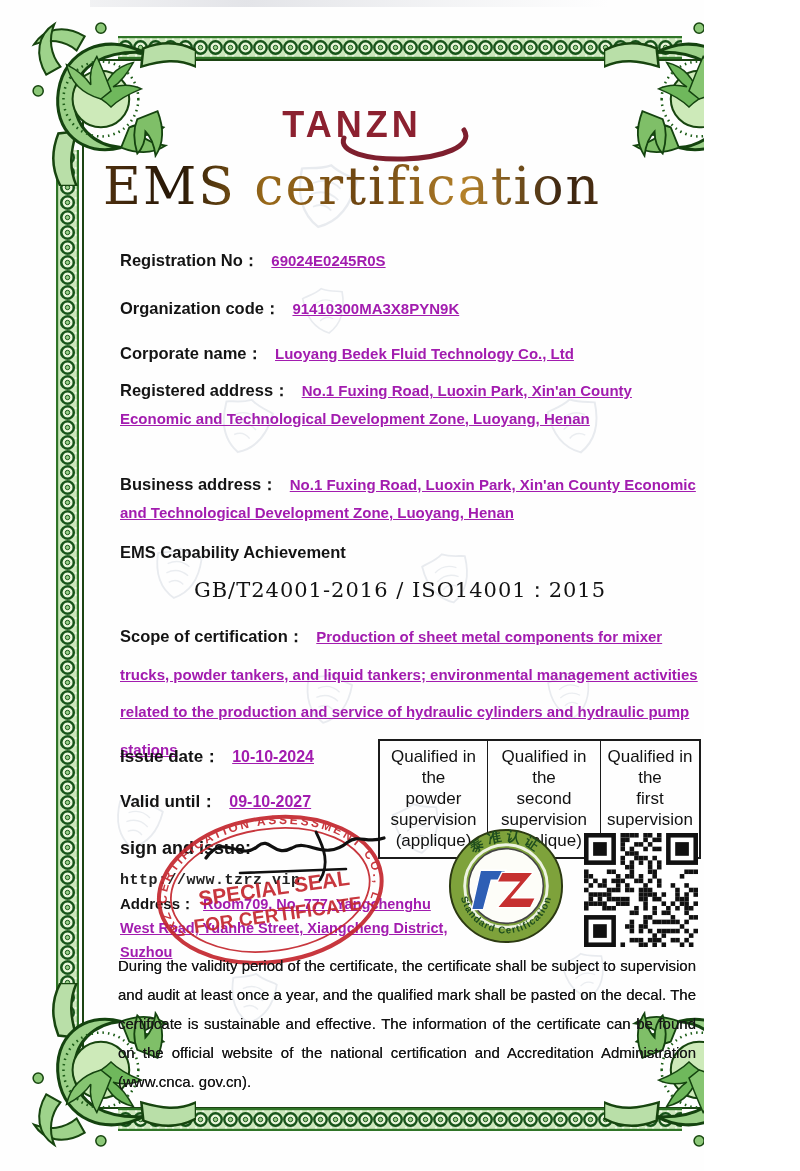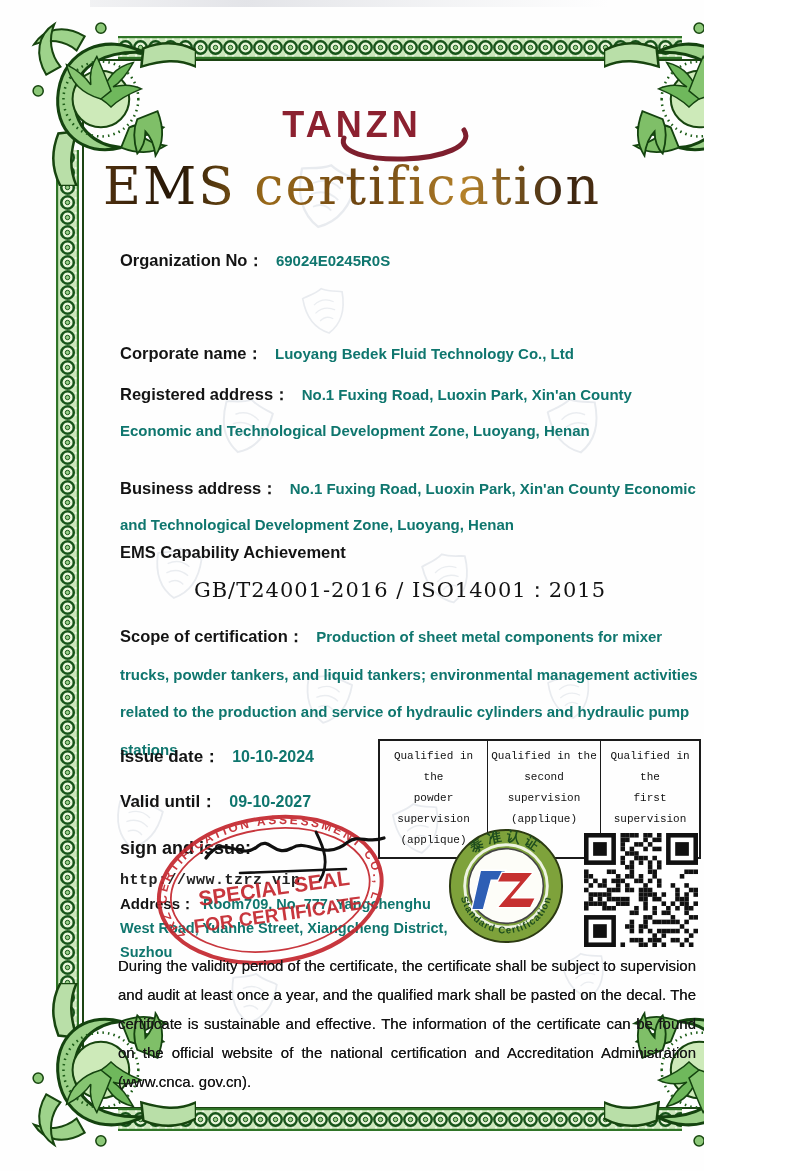--- a/index.html
+++ b/index.html
@@ -26,38 +26,38 @@
   .logo{position:absolute;left:0;top:104px;width:100%;text-align:center;
         font-weight:bold;font-size:36px;letter-spacing:4px;color:#8c2130;}
   .swoosh{position:absolute;left:330px;top:126px;width:150px;height:42px;}
   .title{position:absolute;left:0;top:156px;width:100%;text-align:center;
          font-family:"DejaVu Serif",serif;font-size:52px;letter-spacing:2px;
          background:linear-gradient(92deg,#8a5a14 0%,#5a3710 12%,#241506 25%,#9a6a1a 38%,#6a4210 52%,#b5822a 66%,#3a2410 80%,#7a4a14 100%);
          -webkit-background-clip:text;background-clip:text;color:#4a2e0c;-webkit-text-fill-color:transparent;}
   
   .row{position:absolute;left:120px;white-space:nowrap;}
   .label{font-weight:bold;font-size:16.5px;color:#141414;}
-  .value{font-weight:bold;font-size:15px;color:#0f766e;margin-left:12px;}
-  .fblock{position:absolute;left:120px;width:584px;line-height:36px;margin:0;}
+  .value{font-weight:bold;font-size:15px;color:#a21caf;margin-left:12px;text-decoration:underline;}
+  .fblock{position:absolute;left:120px;width:584px;line-height:28px;margin:0;}
   .fblock .label{font-size:16.5px;}
   .fblock .value{font-size:15px;}
   .row-reg{top:250px;} .row-org{top:298px;} .row-corp{top:343px;}
   .blk-regaddr{top:376px;} .blk-bizaddr{top:470px;}
   .row-cap{top:543px;}
   .standard{position:absolute;left:82px;top:576px;width:636px;text-align:center;
             font-family:"DejaVu Serif",serif;font-size:21px;color:#121212;letter-spacing:1px;}
   .blk-scope{top:618px;line-height:37.5px;width:586px;}
   .row-issue{top:745px;} .row-valid{top:790px;}
   .row-issue .label,.row-valid .label{font-size:17px;}
   .row-issue .value,.row-valid .value{font-size:16px;text-align:right;}
   
   .sup-table{position:absolute;left:378px;top:739px;display:grid;
              grid-template-columns:107px 113px 99px;border:2px solid #1b1b1b;}
   .sup-cell{border-left:1.5px solid #1b1b1b;padding:5px 2px 6px 2px;text-align:center;
-            font-size:11px;line-height:21px;color:#111;font-family:Liberation Mono, monospace;}
+            font-size:17px;line-height:21px;color:#111;}
   .sup-cell:first-child{border-left:none;}
   
   .row-sign{top:838px;} .row-sign .label{font-size:18px;}
   .row-url{position:absolute;left:120px;top:872px;font-family:"Liberation Mono",monospace;
            font-size:15px;font-weight:bold;color:#222;letter-spacing:.5px;}
   .blk-office{top:892px;width:342px;line-height:24px;}
   .blk-office .label{font-size:15px;}
   .blk-office .value{font-size:14.5px;margin-left:8px;}
   
   .footer{position:absolute;left:118px;top:951px;width:578px;font-size:15px;line-height:29px;
@@ -183,21 +183,24 @@
 
   <div class="logo">
     <span>TANZN</span>
   </div>
   <svg class="swoosh" viewBox="0 0 150 42">
     <path d="M134 4 C144 20 112 32 74 33 C38 34 8 26 14 12" fill="none" stroke="#7e1f2e" stroke-width="5" stroke-linecap="round"></path>
   </svg>
   <div class="title">EMS certification</div>
 
   <div class="row row-reg">
-    <span class="label">Organization No：</span><span class="value">69024E0245R0S</span>
+    <span class="label">Registration No：</span><span class="value">69024E0245R0S</span>
+  </div>
+  <div class="row row-org">
+    <span class="label">Organization code：</span><span class="value">91410300MA3X8PYN9K</span>
   </div>
   <div class="row row-corp">
     <span class="label">Corporate name：</span><span class="value">Luoyang Bedek Fluid Technology Co., Ltd</span>
   </div>
   <p class="fblock blk-regaddr">
     <span class="label">Registered address：</span><span class="value">No.1 Fuxing Road, Luoxin Park, Xin'an County Economic and Technological Development Zone, Luoyang, Henan</span>
   </p>
   <p class="fblock blk-bizaddr">
     <span class="label">Business address：</span><span class="value">No.1 Fuxing Road, Luoxin Park, Xin'an County Economic and Technological Development Zone, Luoyang, Henan</span>
   </p>

